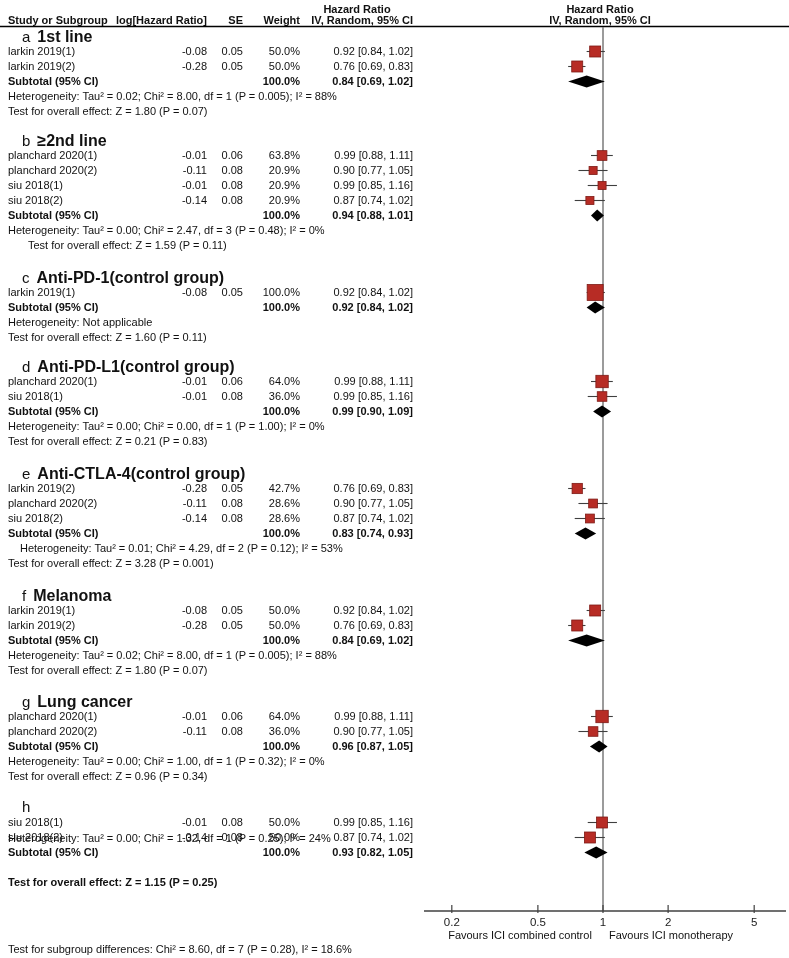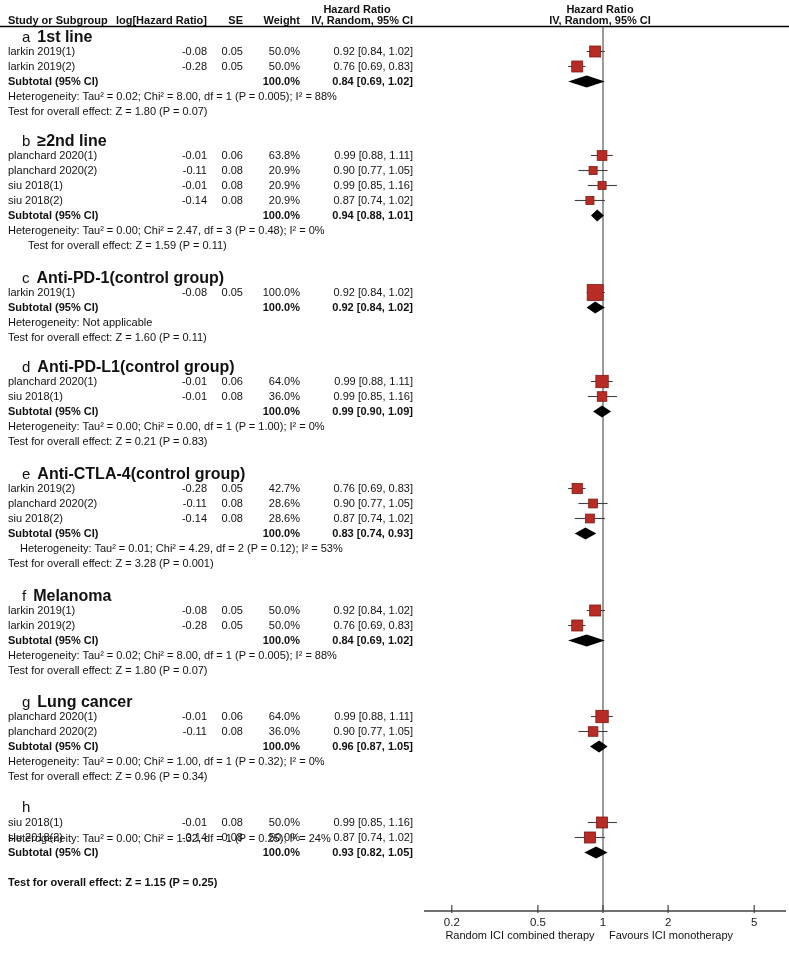--- a/index.html
+++ b/index.html
@@ -339,16 +339,17 @@
         <text x="537.8872119378809" y="926" text-anchor="middle">0.5</text>
         <line x1="603" y1="905" x2="603" y2="913" stroke="#404040" stroke-width="1.2"></line>
         <text x="603" y="926" text-anchor="middle">1</text>
         <line x1="668.1127880621191" y1="905" x2="668.1127880621191" y2="913" stroke="#404040" stroke-width="1.2"></line>
         <text x="668.1127880621191" y="926" text-anchor="middle">2</text>
         <line x1="754.1872119378809" y1="905" x2="754.1872119378809" y2="913" stroke="#404040" stroke-width="1.2"></line>
         <text x="754.1872119378809" y="926" text-anchor="middle">5</text>
       </g>
   </svg>
 
-  <div class="abs" style="left:520px;top:929px;transform:translateX(-50%)">Random ICI combined therapy</div>
+  <div class="abs" style="left:520px;top:929px;transform:translateX(-50%)">Favours ICI combined control</div>
   <div class="abs" style="left:671px;top:929px;transform:translateX(-50%)">Favours ICI monotherapy</div>
 
+  <div class="abs" style="left:8px;top:943px">Test for subgroup differences: Chi² = 8.60, df = 7 (P = 0.28), I² = 18.6%</div>
 </div>
 
 </body></html>

